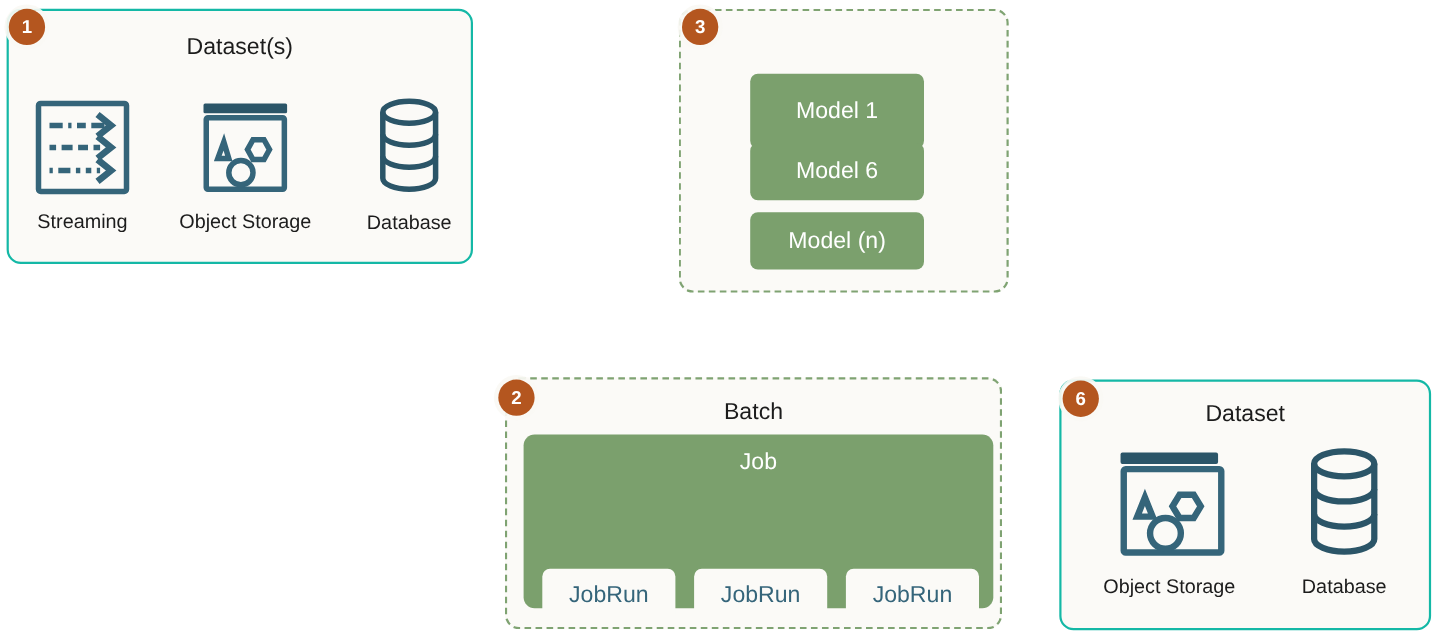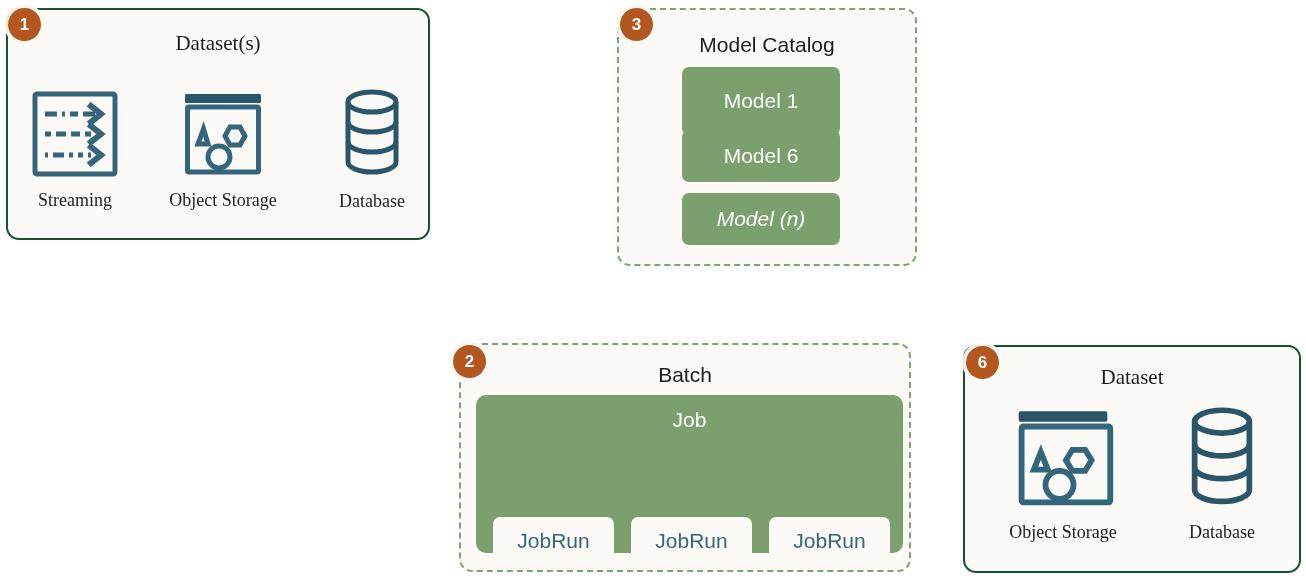--- a/index.html
+++ b/index.html
@@ -21,22 +21,21 @@
   }
 
   
   .panel {
     position: absolute;
     background: #fbfaf7;
     border-radius: 13px;
     box-sizing: border-box;
   }
   .panel.solid {
-    border: 2px solid #14532d;
-    font-family: Liberation Serif, serif;
+    border: 2px solid #14b8a6;
   }
   .panel.dashed {
     border: 2px dashed #7fa372;
   }
 
   .panel-title {
     position: absolute;
     left: 0;
     right: 0;
     text-align: center;
@@ -174,25 +173,24 @@
             <path d="M24,59 A24,10 0 0 0 72,59"></path>
           </g>
         </svg>
       </span>
       <span class="icon-label">Database</span>
     </div>
   </div>
   <div class="badge" style="left:8px; top:8px;">1</div>
 
   <div class="panel dashed" style="left:617px; top:8px; width:300px; height:258px;">
-    <div class="panel-title" style="top:22px;">Model Catalog</div>
 
     <div class="chip" style="left:63px; top:57px; width:158px; height:68px;">Model 1</div>
     <div class="chip" style="left:63px; top:120px; width:158px; height:52px;">Model 6</div>
-    <div class="chip" style="left:63px; top:183px; width:158px; height:52px;font-style:italic;">Model (n)</div>
+    <div class="chip" style="left:63px; top:183px; width:158px; height:52px;">Model (n)</div>
   </div>
   <div class="badge" style="left:620px; top:8px;">3</div>
 
   <div class="panel dashed" style="left:459px; top:343px; width:452px; height:229px;">
     <div class="panel-title" style="top:17px;">Batch</div>
 
     <div class="job-box" style="left:15px; top:50px; width:427px; height:158px;">
       <div class="job-title">Job</div>
 
       <div class="jobrun" style="left:17px; top:94px; width:121px; height:48px;">JobRun</div>

